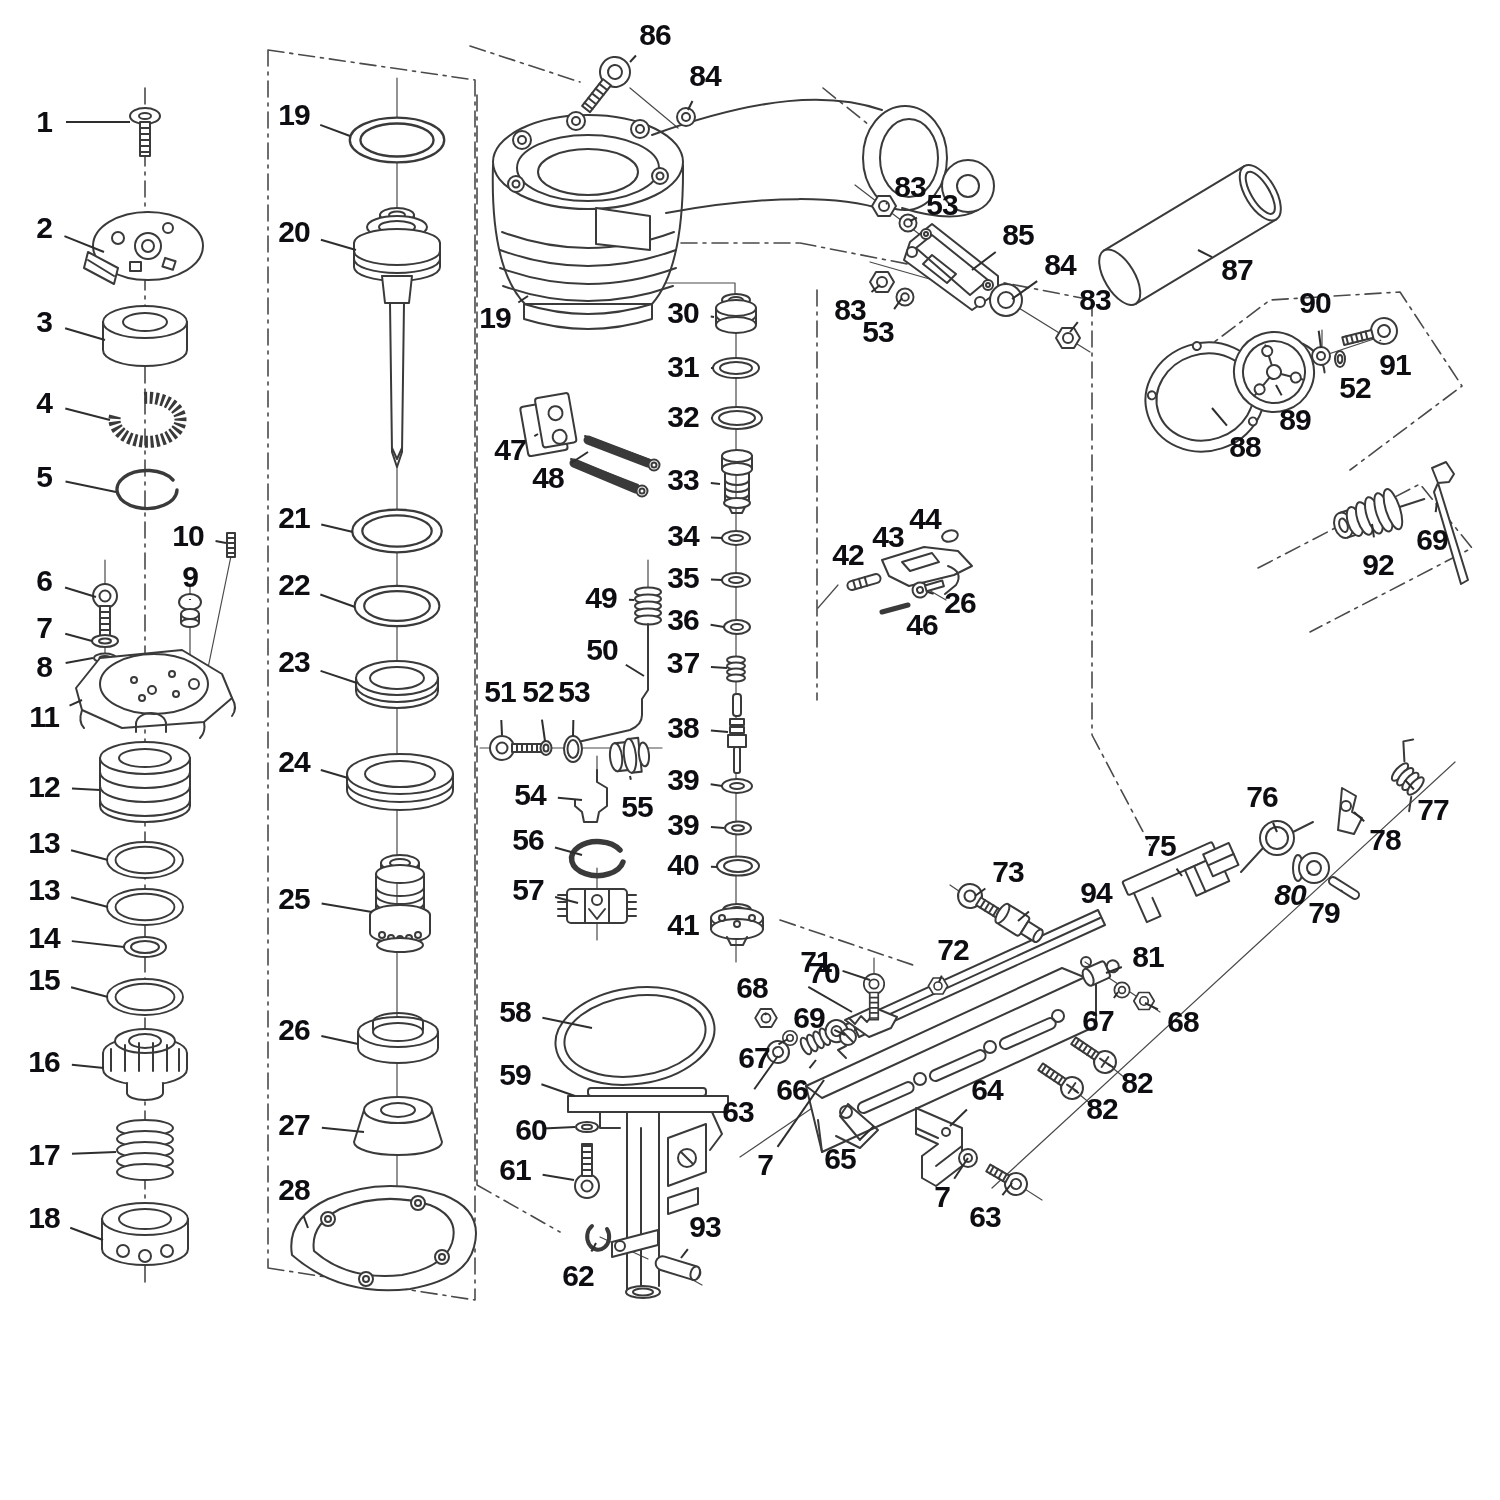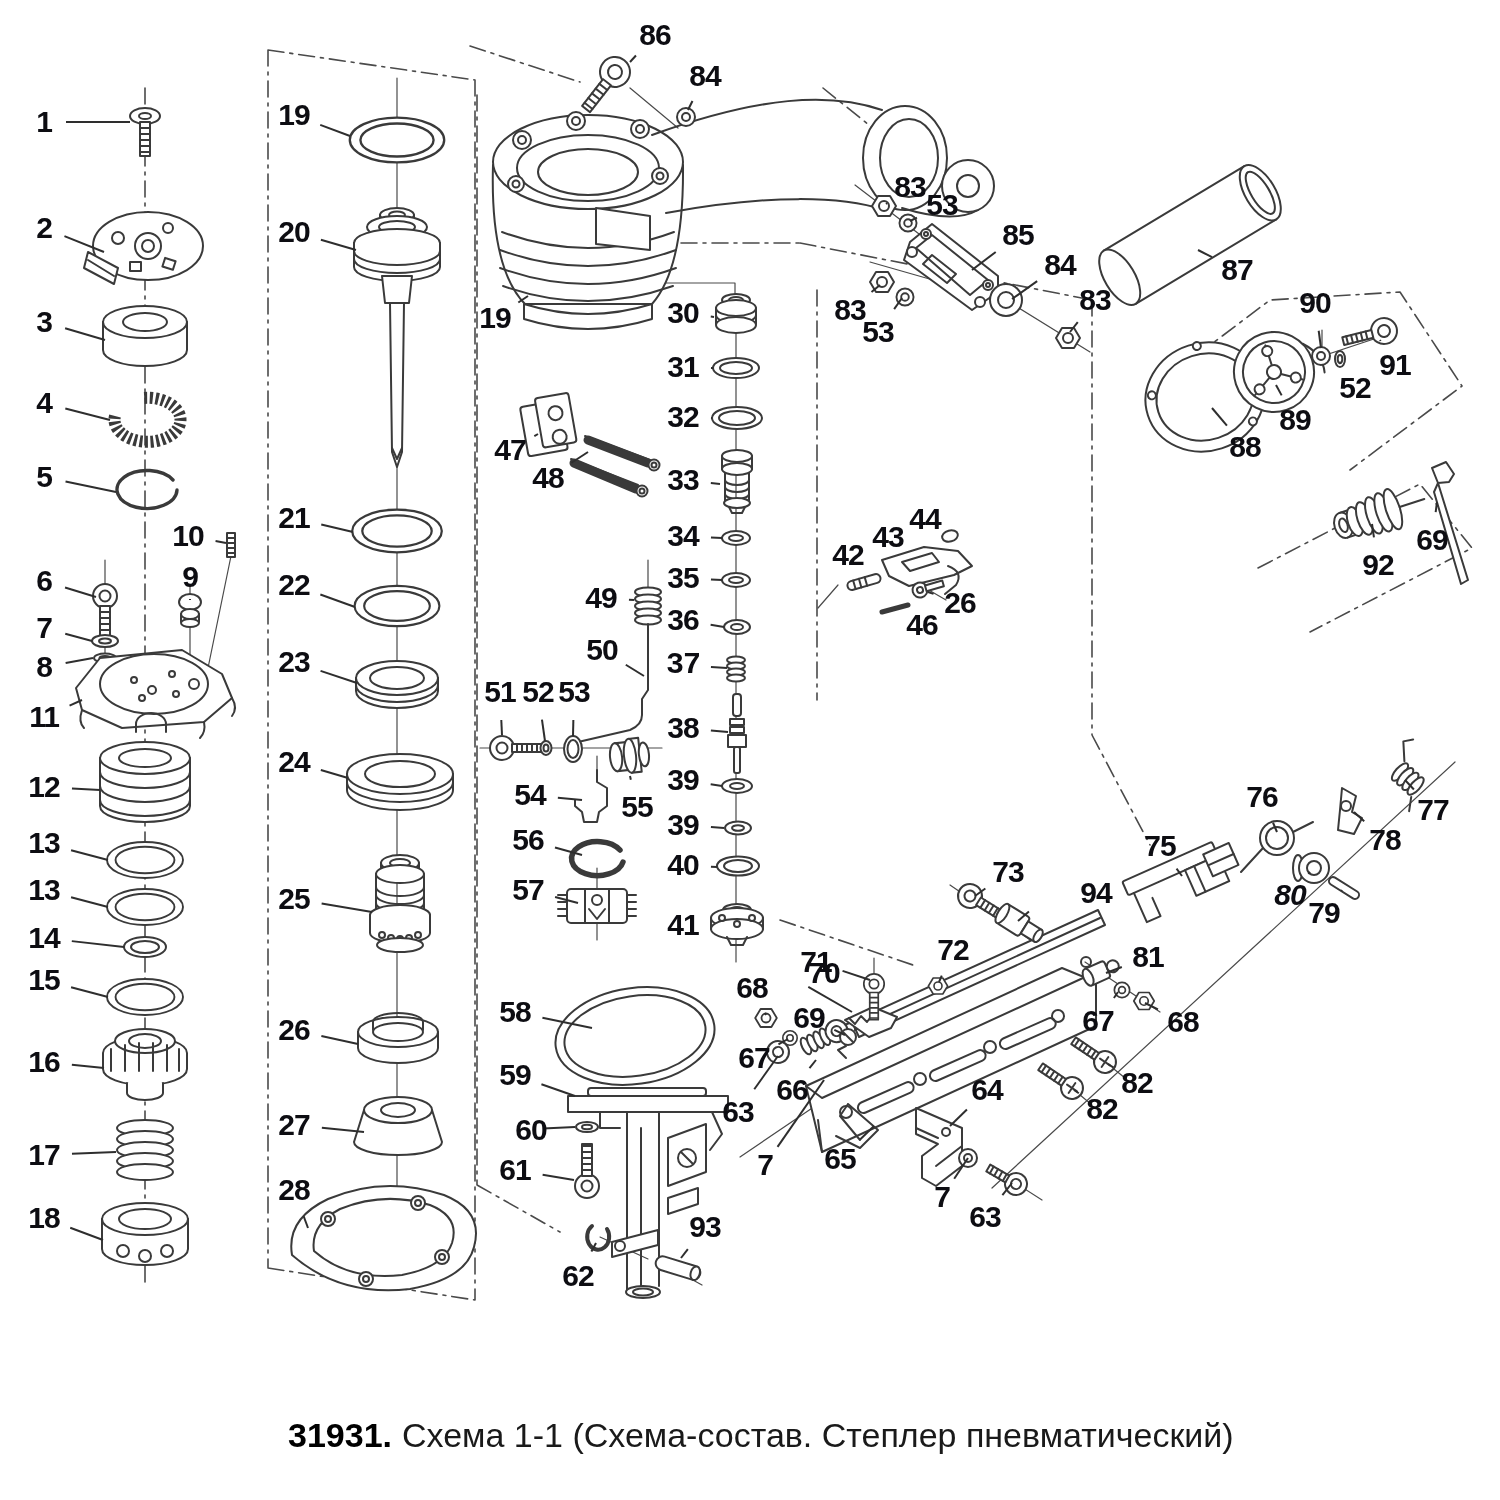--- a/index.html
+++ b/index.html
@@ -920,17 +920,14 @@
       <div class="callout" style="left: 1324px; top: 913px;">79</div>
       <div class="callout" style="left: 1148px; top: 957px;">81</div>
       <div class="callout" style="left: 1098px; top: 1021px;">67</div>
       <div class="callout" style="left: 1183px; top: 1022px;">68</div>
       <div class="callout" style="left: 1137px; top: 1083px;">82</div>
       <div class="callout" style="left: 1102px; top: 1109px;">82</div>
     </div>
 
   <div class="footer-rule"></div>
   <div class="footer">
-    <div class="title-line">
-      <span class="title-code">31931.</span><span>Схема 1-1 (Схема-состав. Степлер пневматический)</span>
-    </div>
   </div>
 </div>
 
 </body></html>

